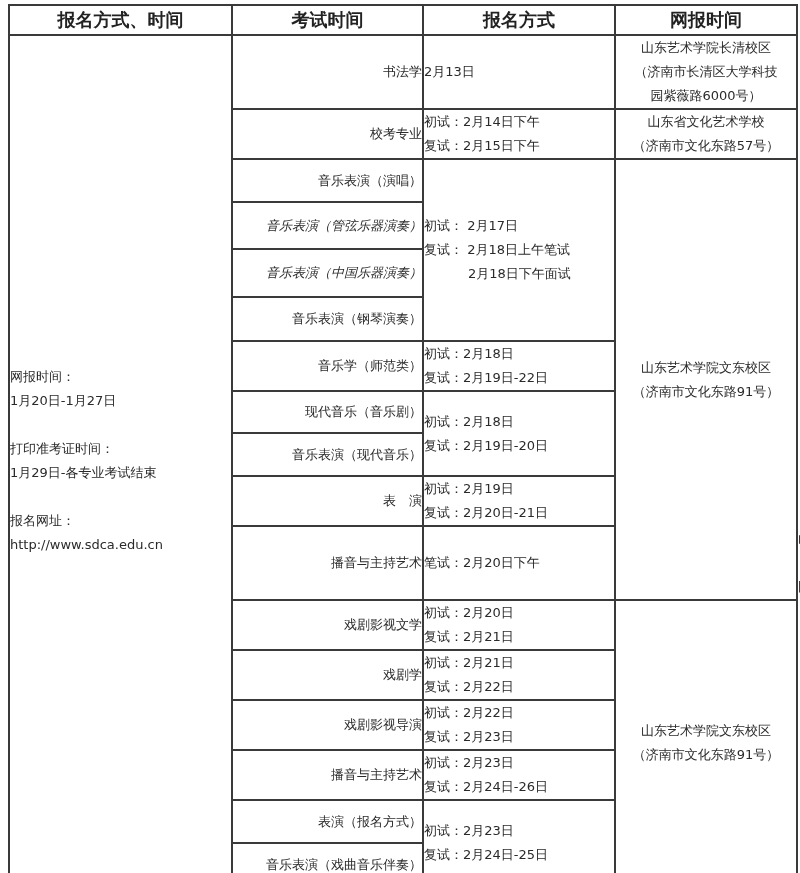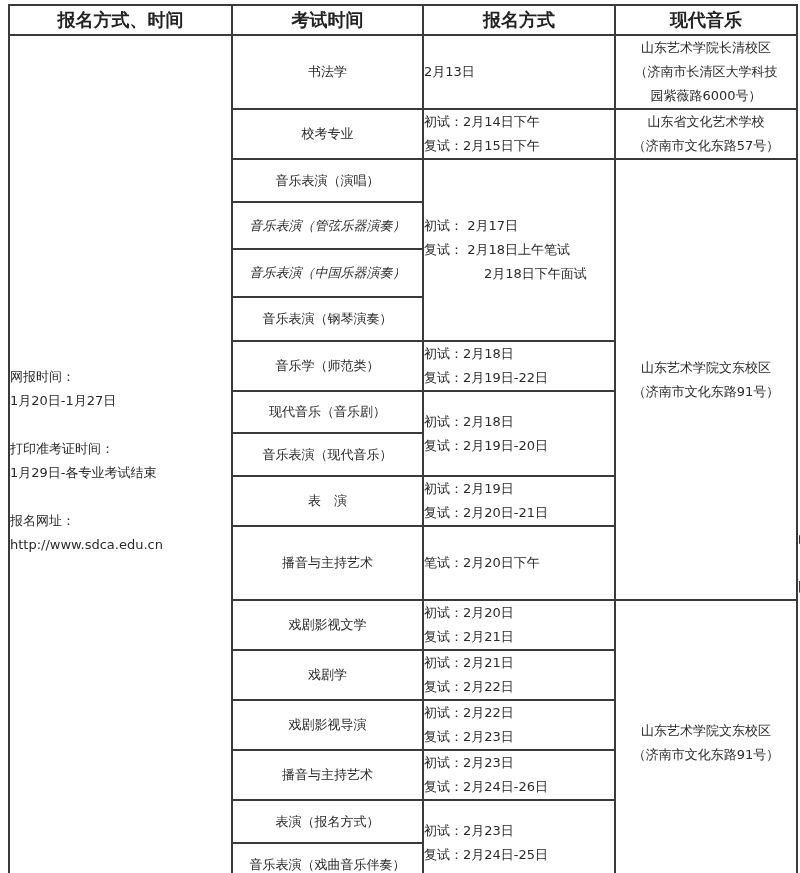--- a/index.html
+++ b/index.html
@@ -3,45 +3,45 @@
 <meta charset="utf-8">
 <style>
   html, body { margin:0; padding:0; background:#ffffff; }
   body { width:800px; height:873px; position:relative; overflow:hidden;
          font-family:"DejaVu Sans","Liberation Sans",sans-serif; color:#2a2a2a; }
   table.sched { position:absolute; left:8px; top:4px; width:788px;
                 border-collapse:collapse; table-layout:fixed; }
   table.sched td, table.sched th { border:2px solid #3a3a3a; padding:0; vertical-align:middle; }
   th { font-weight:bold; font-size:18px; color:#222; height:28px; text-align:center; }
   td { font-size:13px; line-height:24px; }
-  td.major { text-align:center; padding:0 6px;border-radius:14px; }
+  td.major { text-align:right; padding:0 6px;border-radius:14px; }
   td.time { text-align:left; padding-left:8px;margin-top:45px; }
   td.loc { text-align:center; padding:0 4px; }
   td.reg { text-align:left; padding-left:8px; vertical-align:middle; }
   .line { display:block; white-space:nowrap; }
-  .indent { padding-left:60px; }
+  .indent { padding-left:44px; }
   .gap { display:block; height:24px; }
   .wrap { white-space:normal; display:block;font-style:italic; }
 </style>
 </head>
 <body>
 
 <table class="sched">
   <colgroup>
     <col style="width:223px">
     <col style="width:191px">
     <col style="width:192px">
     <col style="width:182px">
   </colgroup>
   <thead>
     <tr>
       <th>报名方式、时间</th>
       <th>考试时间</th>
       <th>报名方式</th>
-      <th>现代音乐</th>
+      <th>网报时间</th>
     </tr>
   </thead>
   <tbody>
 
     <tr style="height:71px">
       <td class="reg" rowspan="17">
         <span class="line">网报时间：</span>
         <span class="line">1月20日-1月27日</span>
         <span class="gap"></span>
         <span class="line">打印准考证时间：</span>

